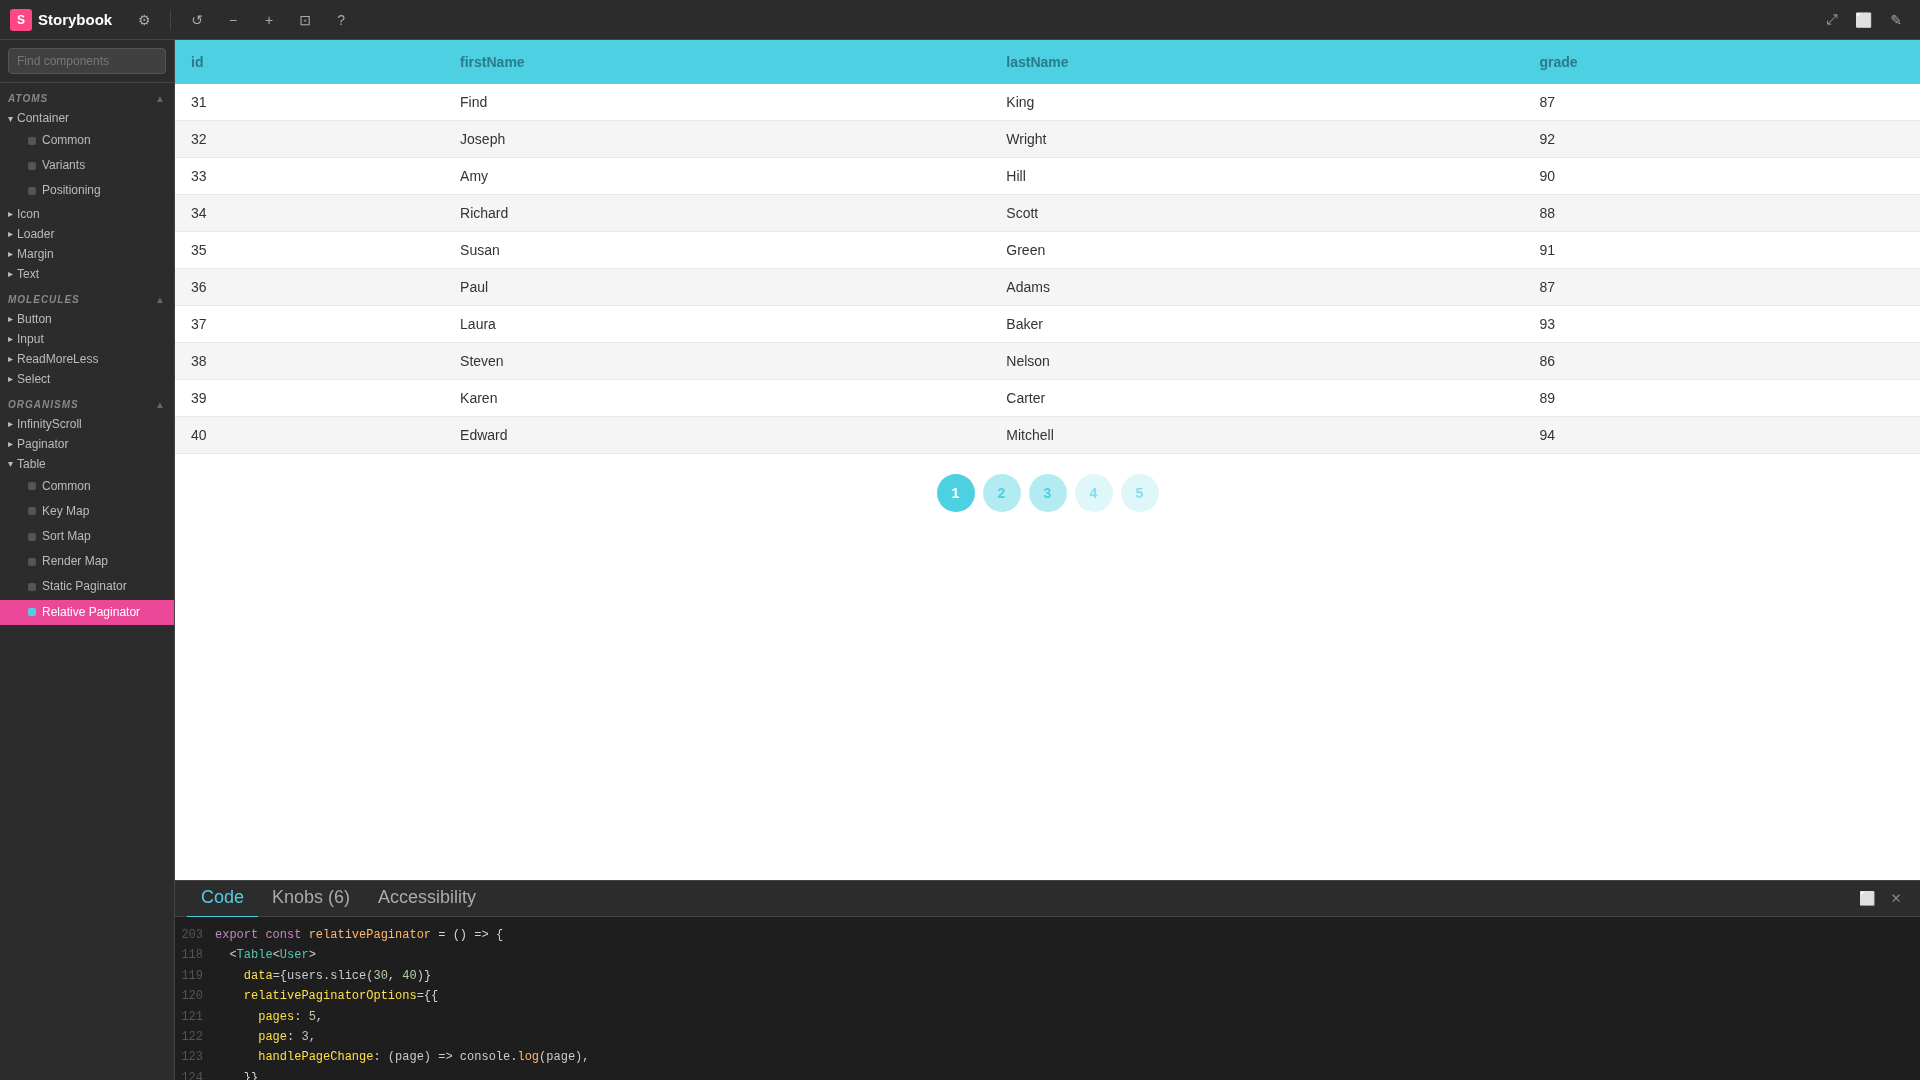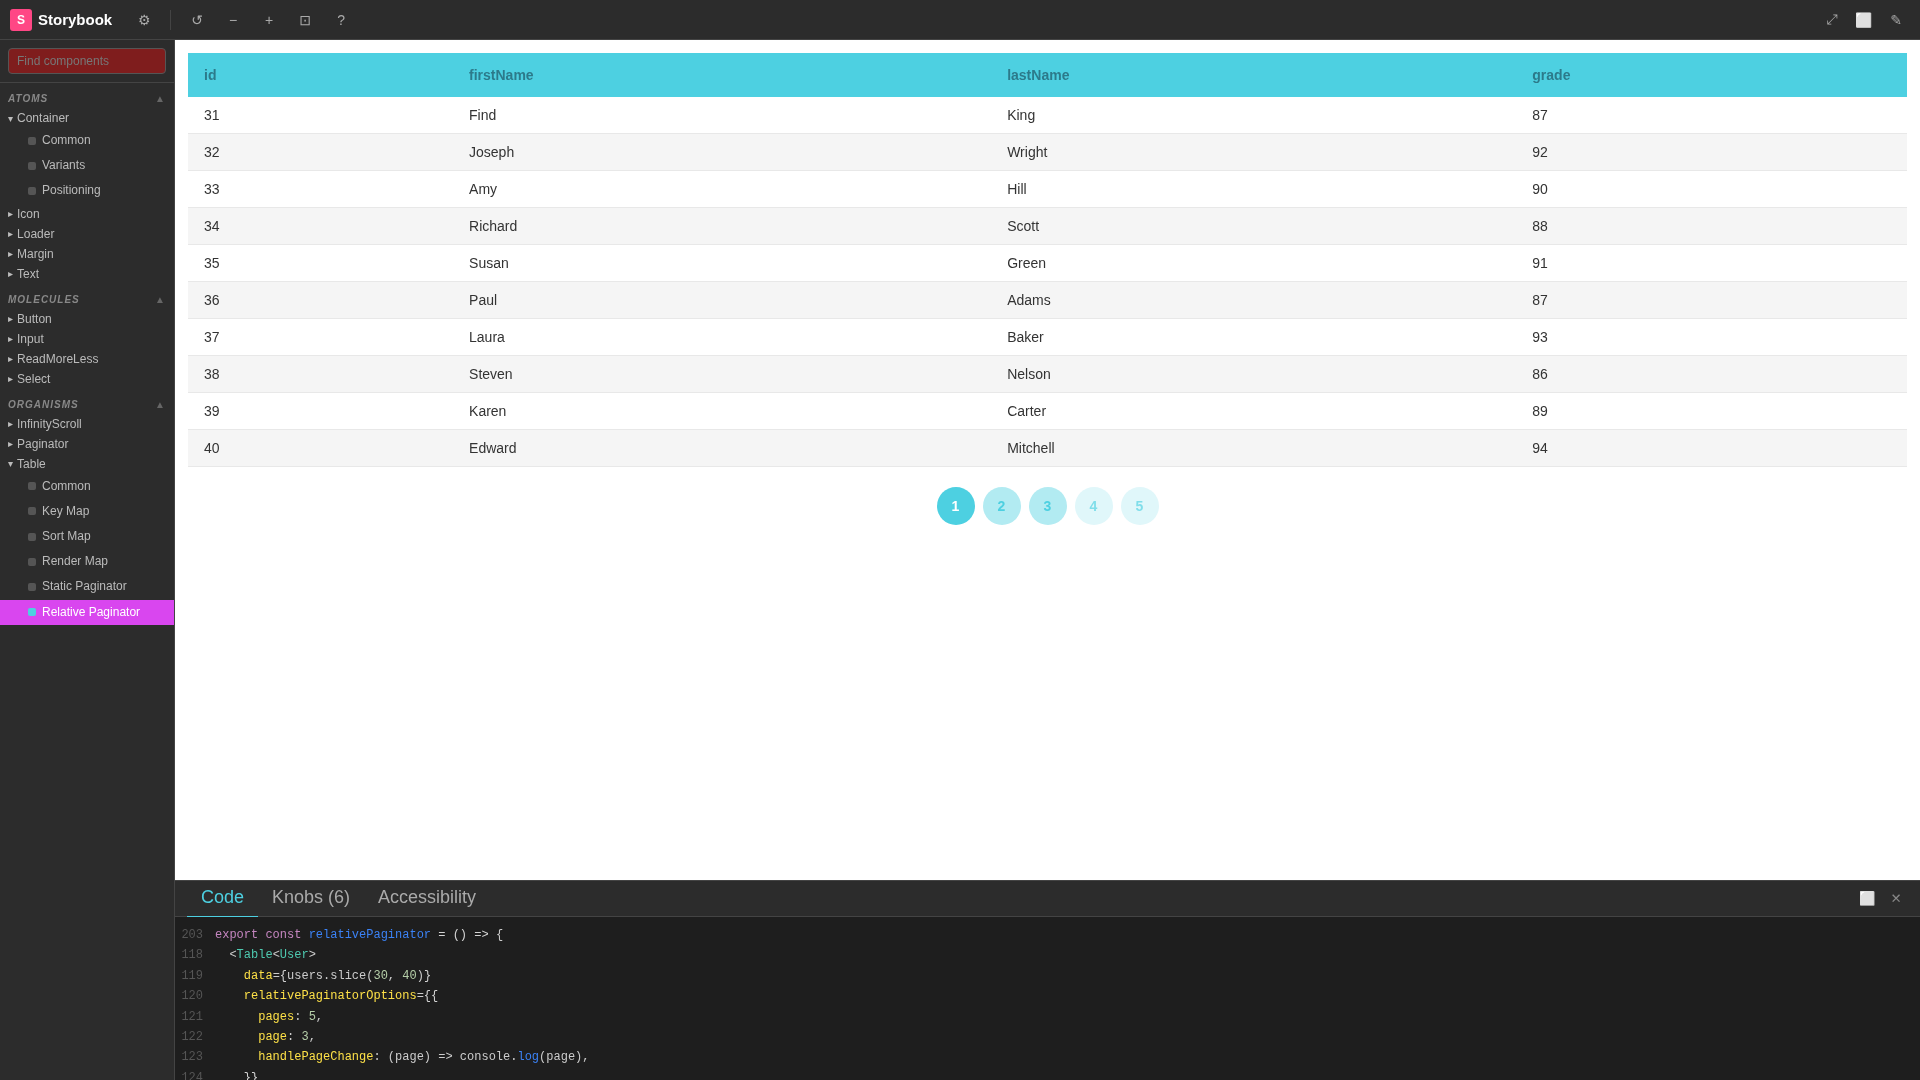--- a/index.html
+++ b/index.html
@@ -12,36 +12,36 @@
     .toolbar-btn { background: none; border: none; color: #aaa; cursor: pointer; width: 28px; height: 28px; display: flex; align-items: center; justify-content: center; border-radius: 4px; font-size: 14px; }
     .toolbar-right { margin-left: auto; display: flex; gap: 4px; }
     .gear-btn { width: 28px; height: 28px; background: none; border: none; color: #aaa; cursor: pointer; display: flex; align-items: center; justify-content: center; font-size: 14px; }
 
     
     .main-layout { display: flex; flex: 1; overflow: hidden; }
 
     
     .sidebar { width: 175px; background: #2c2c2c; border-right: 1px solid #444; display: flex; flex-direction: column; flex-shrink: 0; overflow-y: auto; }
     .sidebar-search { padding: 8px; border-bottom: 1px solid #444; }
-    .sidebar-search input { width: 100%; background: #7f1d1d; border: 1px solid #555; border-radius: 4px; color: #ccc; padding: 5px 8px; font-size: 12px; outline: none; }
+    .sidebar-search input { width: 100%; background: #404040; border: 1px solid #555; border-radius: 4px; color: #ccc; padding: 5px 8px; font-size: 12px; outline: none; }
     .sidebar-search input::placeholder { color: #777; }
     .section-label { font-size: 10px; font-weight: 700; color: #888; letter-spacing: 1px; padding: 10px 8px 4px 8px; display: flex; align-items: center; justify-content: space-between; text-transform: uppercase; font-style: italic; }
     .section-label .collapse-icon { font-size: 10px; cursor: pointer; color: #666; }
     .tree-item { display: flex; align-items: center; padding: 3px 8px 3px 12px; cursor: pointer; color: #bbb; font-size: 12px; line-height: 1.6; }
-    .tree-item.active { background: #d946ef; color: #fff; }
+    .tree-item.active { background: #ec4899; color: #fff; }
     .tree-item.active .item-dot { background: #4dd0e1; }
     .tree-item .item-dot { width: 8px; height: 8px; border-radius: 2px; background: #555; margin-right: 6px; flex-shrink: 0; }
     .tree-item .item-dot.teal { background: #4dd0e1; }
     .tree-group-parent { display: flex; align-items: center; padding: 3px 8px; cursor: pointer; color: #bbb; font-size: 12px; }
     .tree-group-parent .arrow { margin-right: 4px; font-size: 10px; }
     .child-item { padding-left: 28px; }
 
     
     .content-area { flex: 1; display: flex; flex-direction: column; overflow: hidden; background: #fff; }
-    .preview-area { flex: 1; overflow: auto; background: #fff; padding: 13px; }
+    .preview-area { flex: 1; overflow: auto; background: #fff; padding: 0; }
 
     
     .data-table { width: 100%; border-collapse: collapse; }
     .data-table thead tr { background: #4dd0e1; }
     .data-table thead th { padding: 14px 16px; text-align: left; color: #2c7a8a; font-weight: 600; font-size: 14px; }
     .data-table tbody tr { border-bottom: 1px solid #e8e8e8; }
     .data-table tbody tr:nth-child(even) { background: #f5f5f5; }
     .data-table tbody tr:nth-child(odd) { background: #fff; }
     .data-table tbody td { padding: 10px 16px; font-size: 14px; color: #333; margin-top: 40px; }
 
@@ -59,21 +59,21 @@
     .bottom-tab.active { color: #4dd0e1; border-bottom-color: #4dd0e1; }
     .bottom-tab-actions { margin-left: auto; display: flex; gap: 4px; }
     .bottom-tab-btn { background: none; border: none; color: #888; cursor: pointer; width: 24px; height: 24px; display: flex; align-items: center; justify-content: center; }
 
     
     .code-panel { flex: 1; overflow: auto; padding: 8px 0; background: #1e1e1e; }
     .code-line { display: flex; font-family: 'Courier New', monospace; font-size: 12px; line-height: 1.7; }
     .line-num { width: 40px; text-align: right; padding-right: 12px; color: #555; flex-shrink: 0; }
     .line-content { color: #ccc; white-space: pre; }
     .kw { color: #c586c0; }
-    .fn { color: #3b82f6; }
+    .fn { color: #fdba74; }
     .num { color: #b5cea8; }
     .tag { color: #4ec9b0; }
     .attr { color: #fde047; }
     .op { color: #d4d4d4; }
   </style>
 </head>
 <body>
 
 <div class="toolbar">
   <div class="toolbar-logo">

